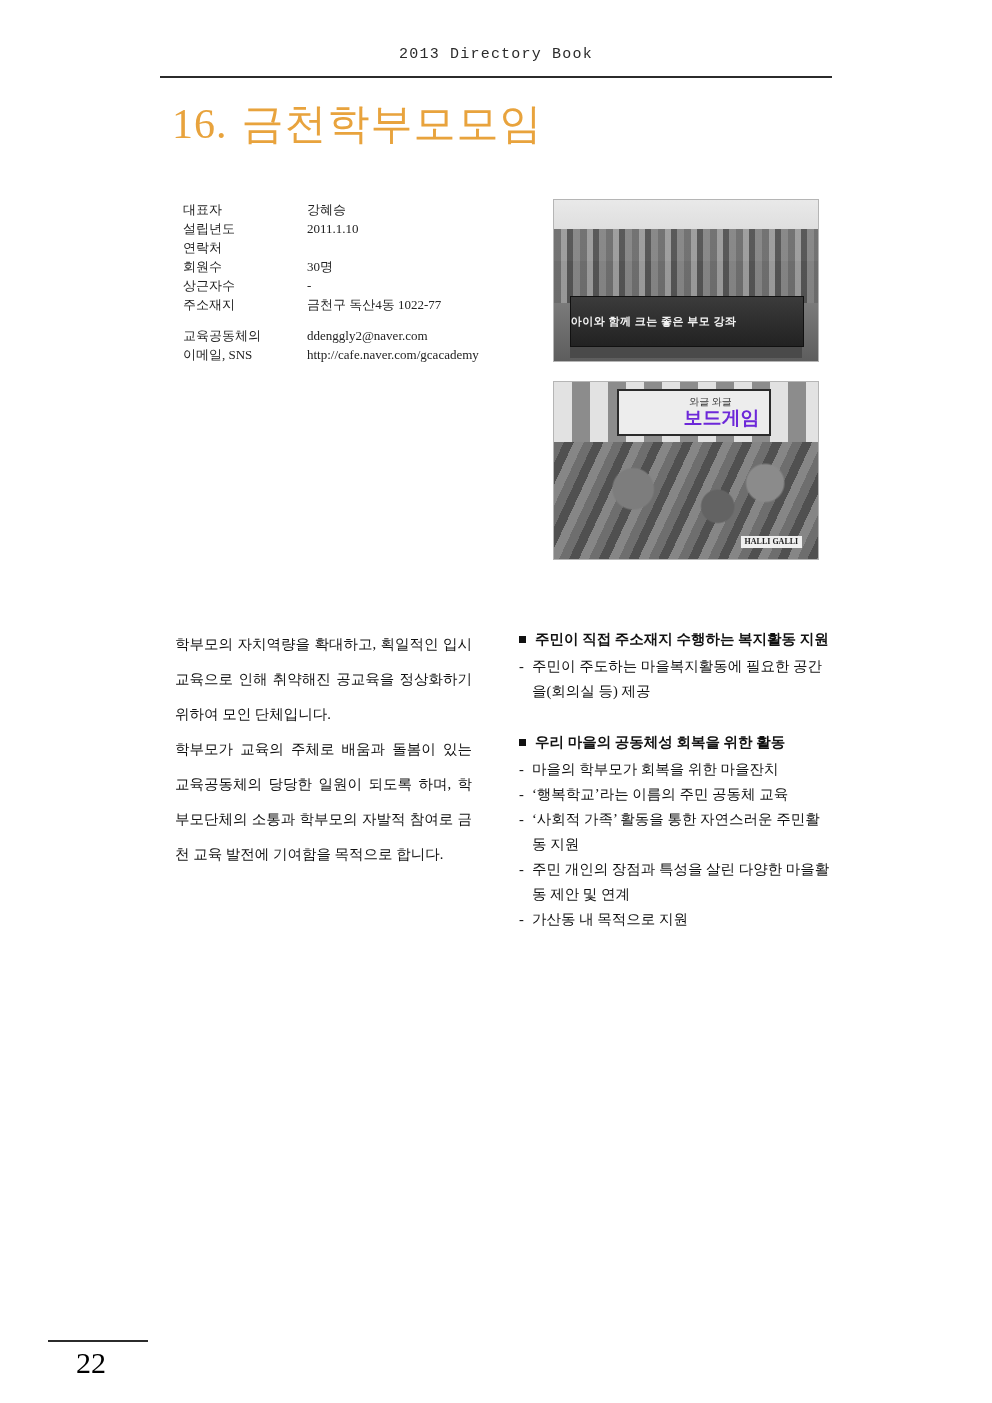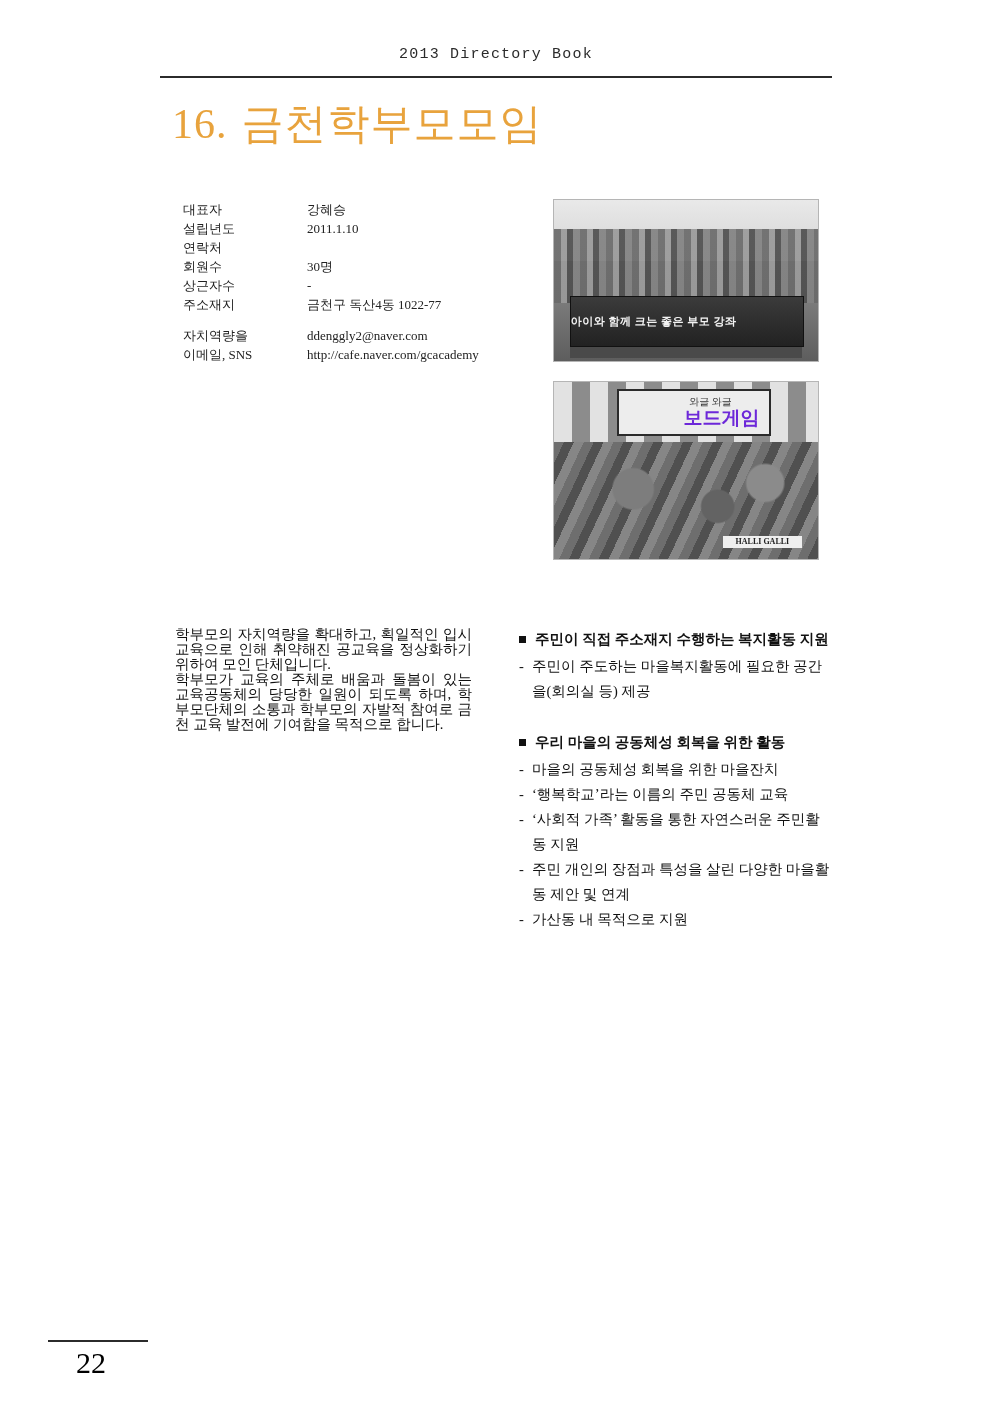--- a/index.html
+++ b/index.html
@@ -117,29 +117,29 @@
                  background:#ededed; border:2px solid #2b2b2b; display:flex; flex-direction:column;
                  align-items:center; justify-content:center; line-height:1.05;padding-left:33px; }
   .ph-sign .l1 { font-size:10px; color:#333; }
   .ph-sign .l2 { font-size:19px; font-weight:bold; color:#6d28d9;margin-left:22px; }
   .ph-market   { position:absolute; left:0; bottom:0; width:100%; height:66%;
                  background:radial-gradient(circle at 30% 40%, #7d7d7d 0 10%, transparent 11%),
                             radial-gradient(circle at 62% 55%, #636363 0 9%, transparent 10%),
                             radial-gradient(circle at 80% 35%, #8b8b8b 0 8%, transparent 9%),
                             repeating-linear-gradient(115deg,#6e6e6e 0 9px,#505050 9px 18px,#868686 18px 27px); }
   .ph-tag      { position:absolute; right:6%; bottom:6%; background:#efefef; color:#222;
-                 font-size:8px; font-weight:bold; padding:2px 13px; line-height:1.05; text-align:center;margin-left:33px; }
+                 font-size:8px; font-weight:bold; padding:2px 4px; line-height:1.05; text-align:center;margin-left:33px; }
   
   .col-left {
     position: absolute;
     top: 627px;
     left: 175px;
     width: 297px;
     font-size: 14.5px;
-    line-height: 15px;
+    line-height: 35px;
     text-align: justify;
     color: #111;
   }
   .col-left p { margin: 0; }
   .col-right {
     position: absolute;
     top: 627px;
     left: 519px;
     width: 315px;
     font-size: 14.5px;
@@ -222,21 +222,21 @@
     <div class="info-row">
       <div class="info-label">상근자수</div>
       <div class="info-value">-</div>
     </div>
     <div class="info-row">
       <div class="info-label">주소재지</div>
       <div class="info-value">금천구 독산4동 1022-77</div>
     </div>
     <div class="info-gap"></div>
     <div class="info-row">
-      <div class="info-label">자치역량을
+      <div class="info-label">교육공동체의
 이메일, SNS</div>
       <div class="info-value">
         <div>ddenggly2@naver.com</div>
         <div>http://cafe.naver.com/gcacademy</div>
       </div>
     </div>
   </div>
 
   <div class="photo" id="photo-group">
     <div class="ph-sky"></div>
@@ -279,21 +279,21 @@
 
     <div class="group-gap"></div>
 
     <div>
       <div class="bullet-head">
         <span class="sq"></span>
         <span class="txt">우리 마을의 공동체성 회복을 위한 활동</span>
       </div>
       <div class="dash-item">
         <span class="dash">-</span>
-        <span class="txt">마을의 공동체성 회복을 위한 마을잔치</span>
+        <span class="txt">마을의 학부모가 회복을 위한 마을잔치</span>
       </div>
       <div class="dash-item">
         <span class="dash">-</span>
         <span class="txt">‘행복학교’라는 이름의 주민 공동체 교육</span>
       </div>
       <div class="dash-item">
         <span class="dash">-</span>
         <span class="txt">‘사회적 가족’ 활동을 통한 자연스러운 주민활동 지원</span>
       </div>
       <div class="dash-item">

